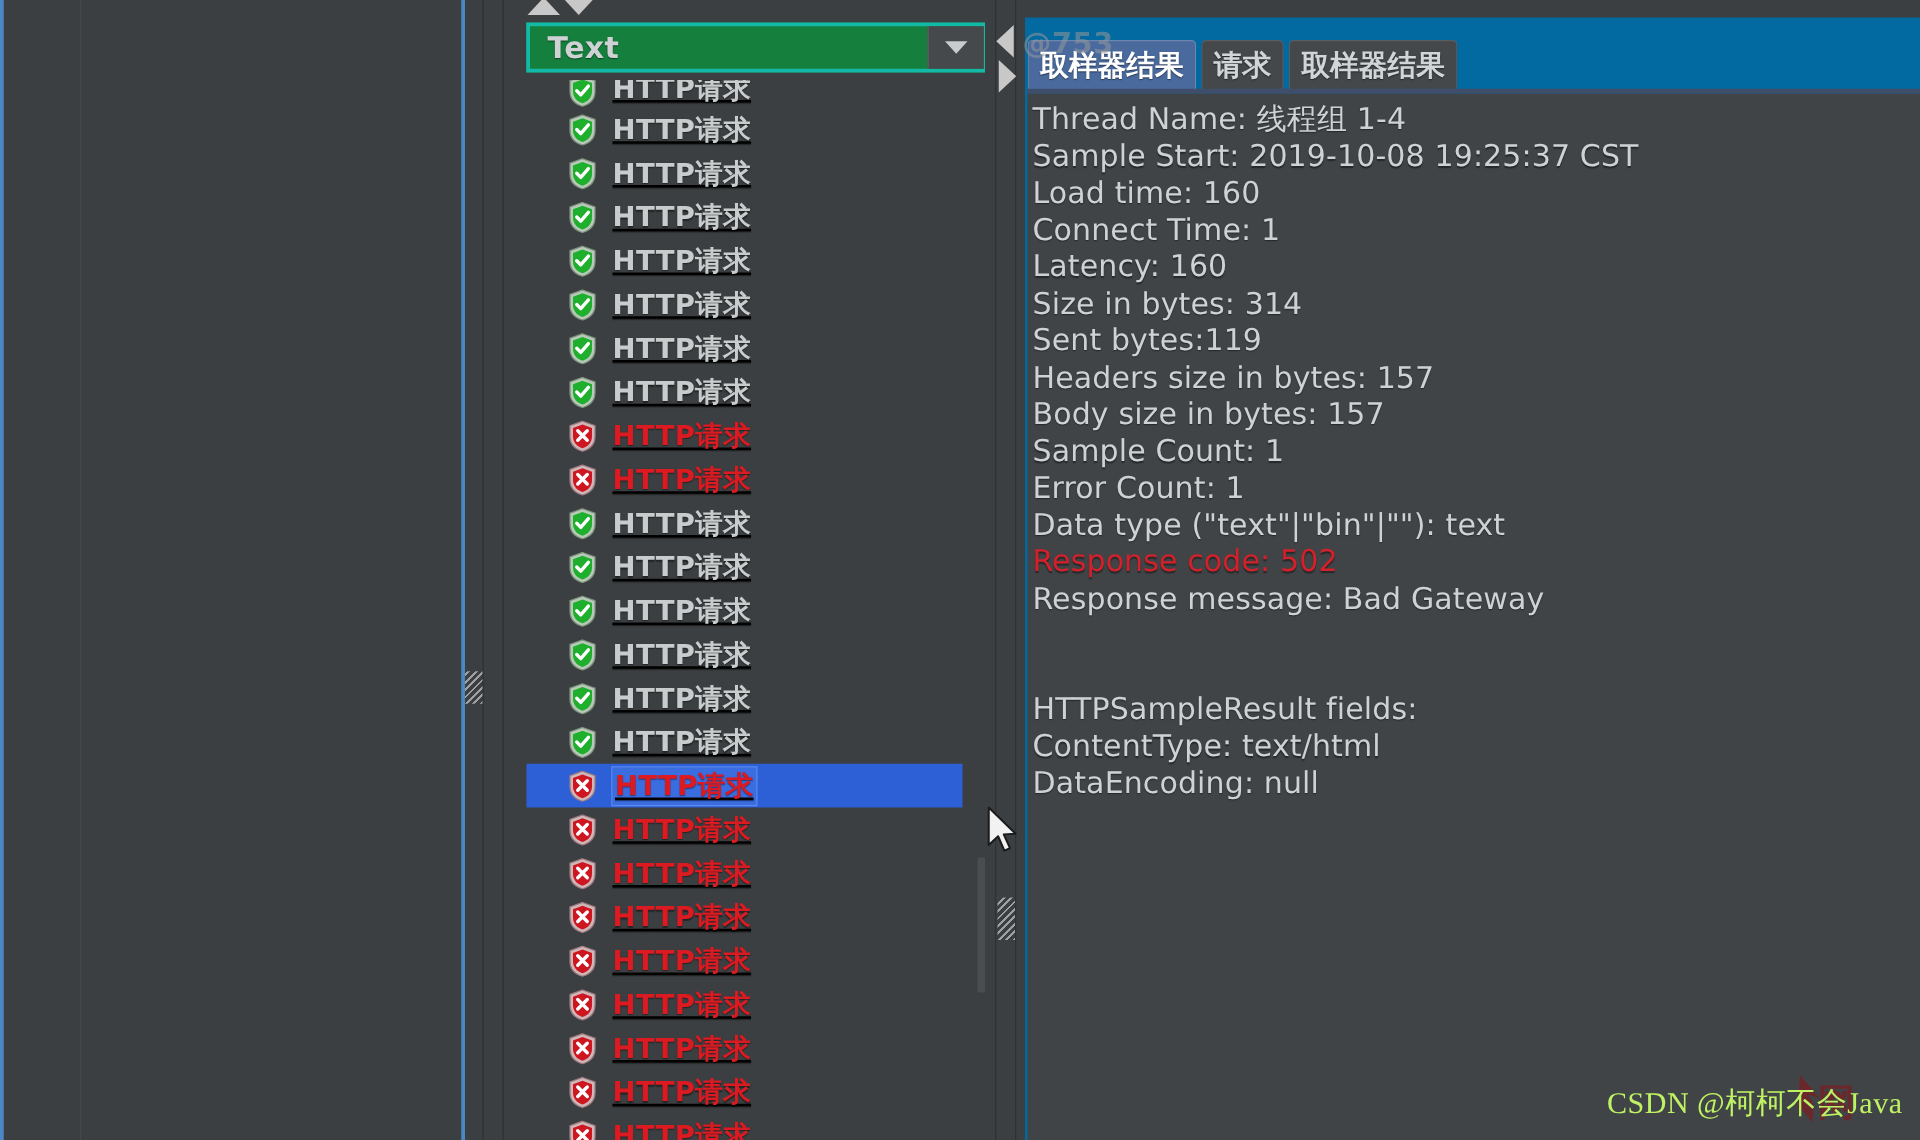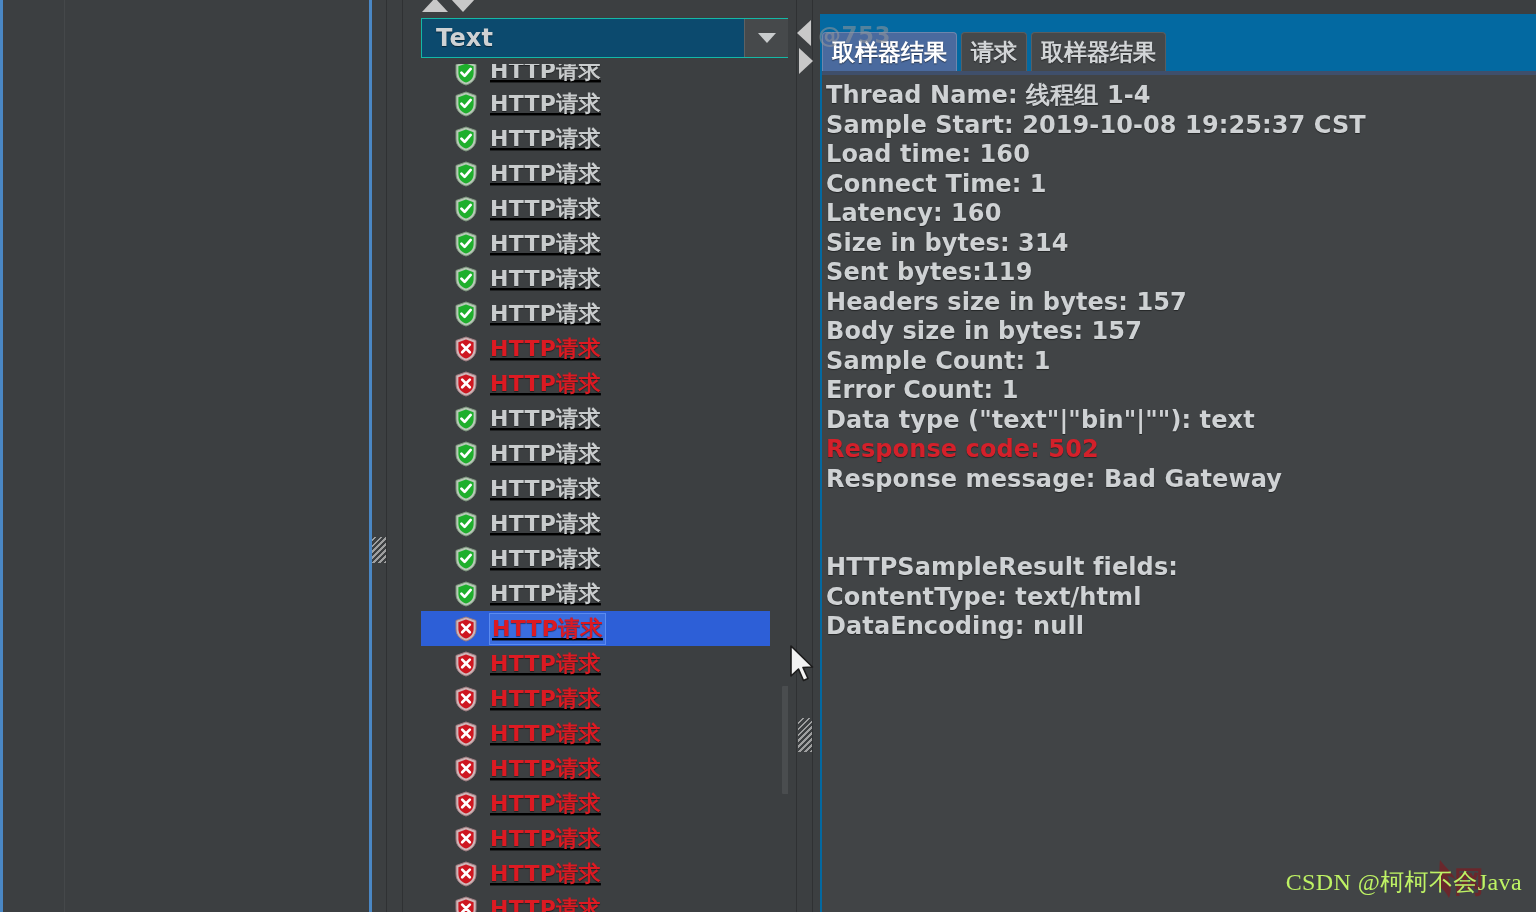--- a/index.html
+++ b/index.html
@@ -51,21 +51,21 @@
 
   
   .results-pane{
     position:absolute;left:416px;top:14px;width:384px;height:898px;
     background:#3c3f41;
   }
 
   
   .combo{
     position:absolute;left:5px;top:4px;width:369px;height:40px;
-    background:#0c4a6e;border:1px solid #14b8a6;box-sizing:border-box;
+    background:#15803d;border:3px solid #14b8a6;box-sizing:border-box;
     display:flex;align-items:center;
   }
   .combo .combo-value{
     flex:1;padding-left:14px;color:#cfd2d4;font-size:24px;font-weight:bold;
     letter-spacing:.2px;
     text-shadow:0 1px 1px rgba(0,0,0,.5);
   }
   .combo .combo-btn{
     width:44px;height:100%;border-left:1px solid #5d6163;
     display:flex;align-items:center;justify-content:center;background:#46494b;
@@ -158,21 +158,21 @@
   .tabs-underline{
     position:absolute;left:2px;top:57px;right:0;height:4px;background:#3f4f6b;
   }
 
   .detail-body{
     position:absolute;left:2px;top:61px;right:0;bottom:0;background:#414446;
     overflow:hidden;
   }
   .detail-text{
     padding:6px 0 0 4px;
-    font-size:24px;line-height:29.5px;font-weight:bold;letter-spacing:.1px;
+    font-size:24px;line-height:29.5px;font-weight:normal;letter-spacing:.1px;
     color:#cfd2d4;white-space:pre;
     text-shadow:0 1px 1px rgba(0,0,0,.45);
   }
   .detail-text .err{color:#d4202a;}
   .detail-text .blank{display:block;height:29.5px;}
 
   
   .wm-tab{
     position:absolute;left:818px;top:22px;font-size:23px;font-weight:bold;
     color:rgba(150,152,155,.55);letter-spacing:.5px;pointer-events:none;

